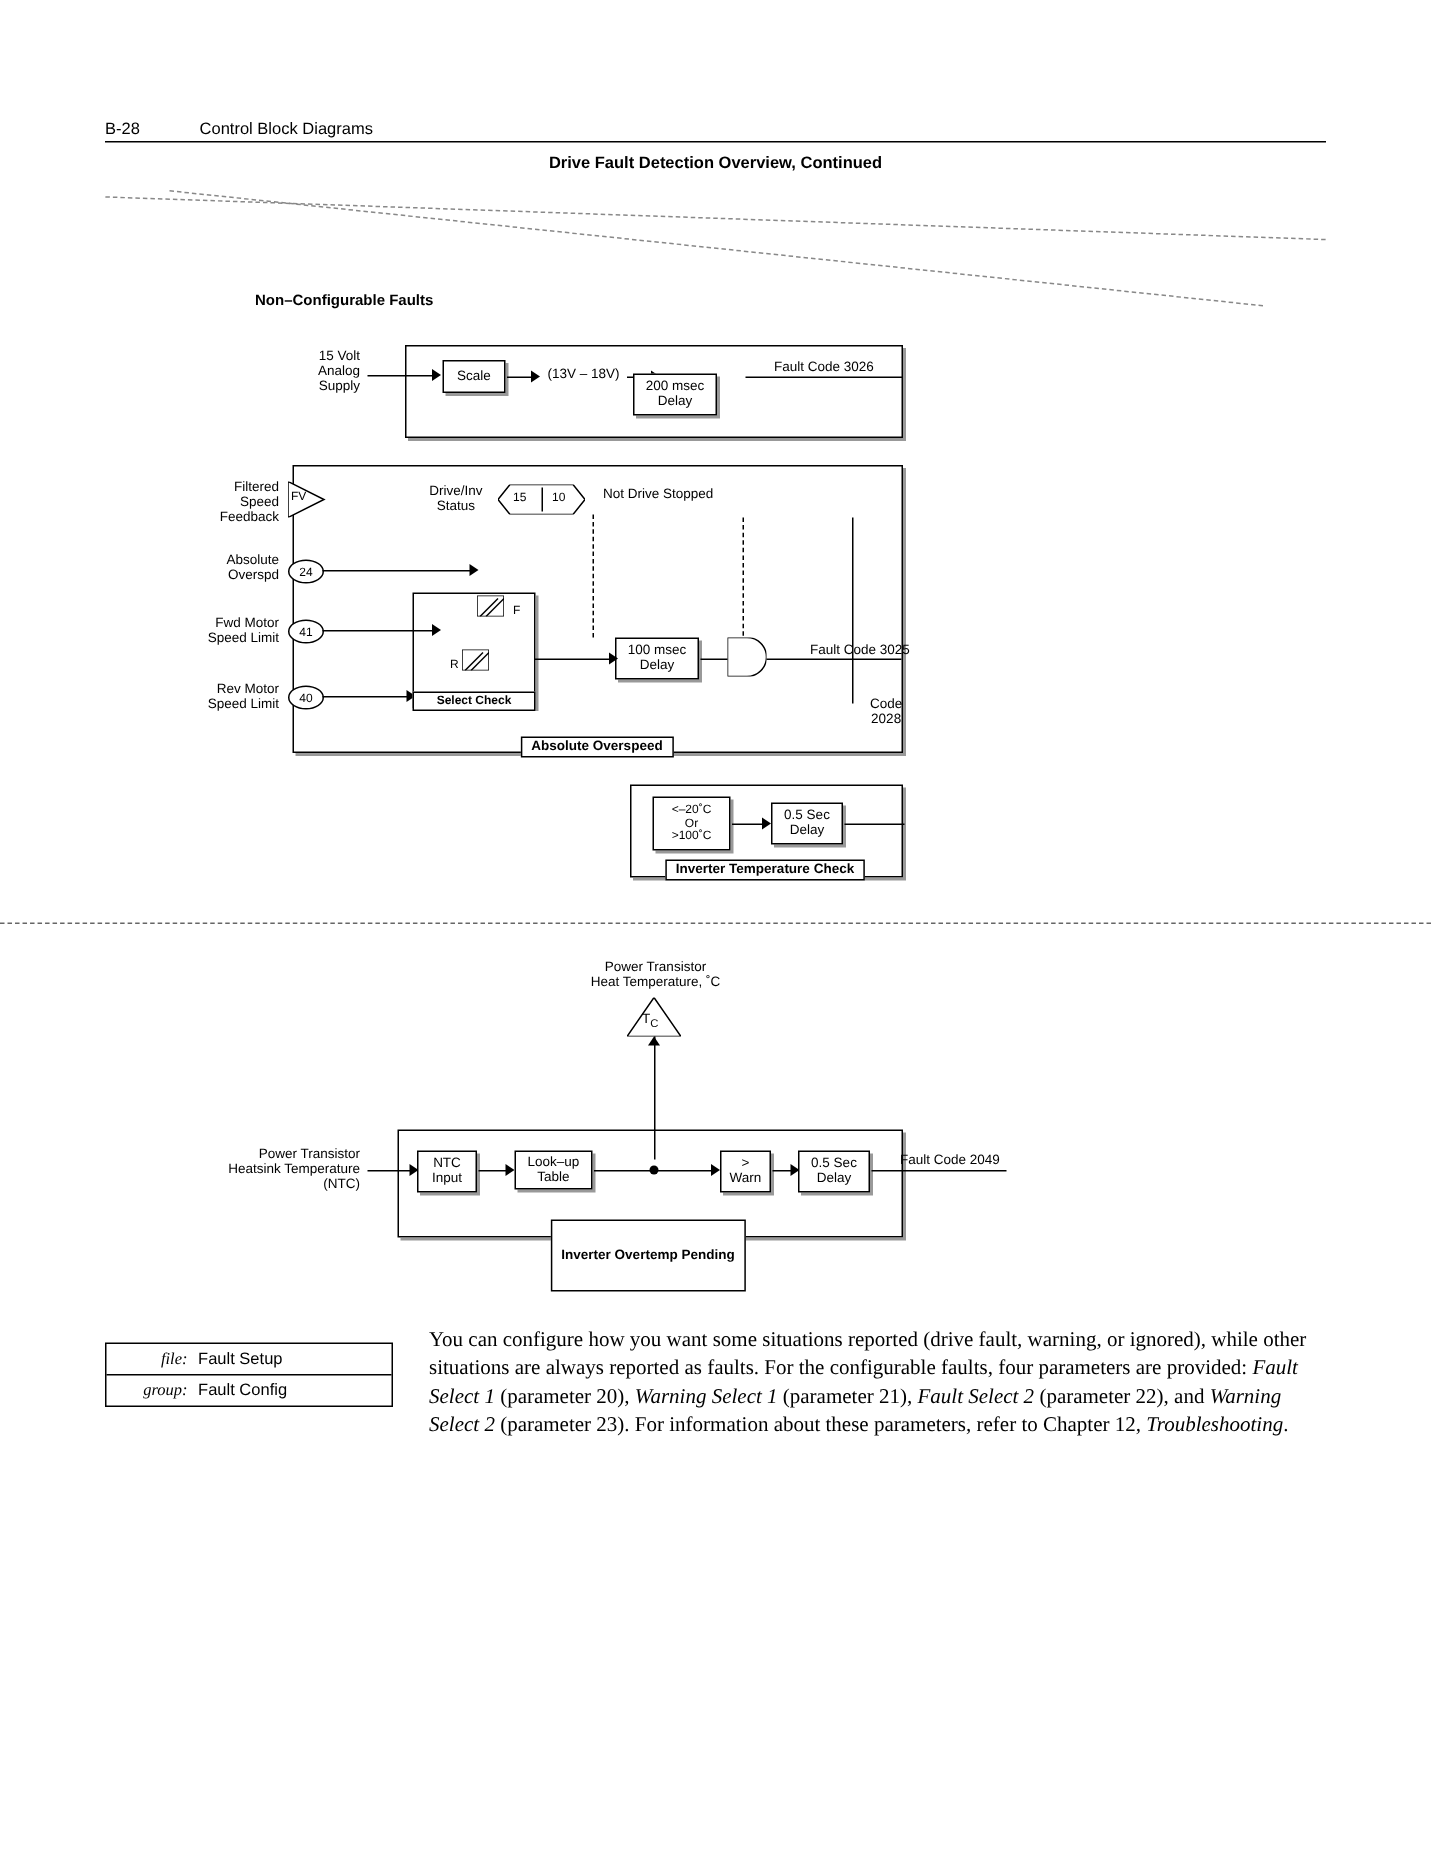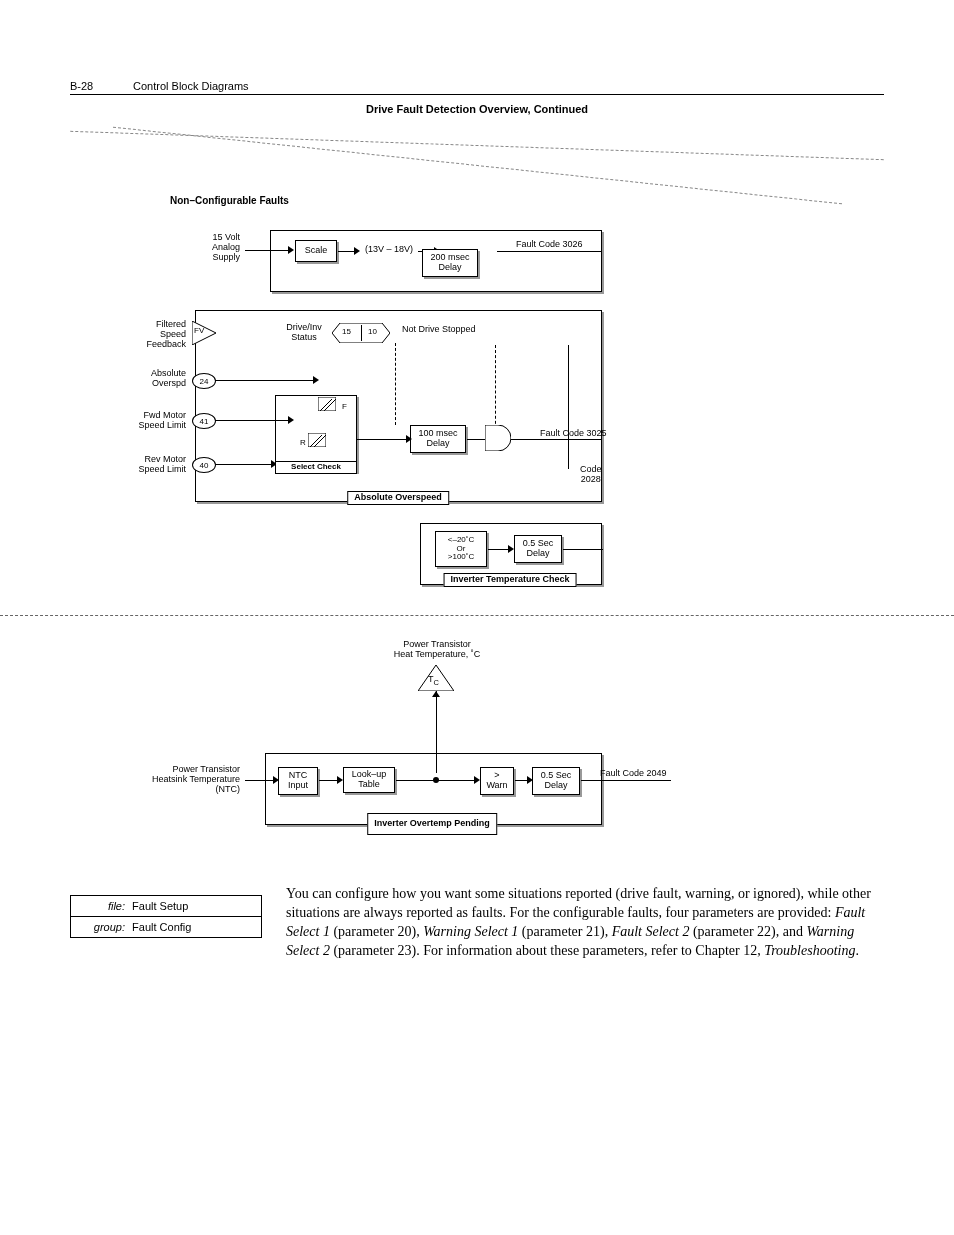--- a/index.html
+++ b/index.html
@@ -115,21 +115,21 @@
     margin-top: 10px;
   }
   .tbl-row {
     border-bottom: 1px solid #000;
     padding: 4px 8px;
     font-size: 11px;
   }
   .tbl-row:last-child { border-bottom: none; }
   .tbl-key {
     font-style: italic;
-    font-family: Liberation Sans, sans-serif;
+    font-family: Liberation Serif, serif;
     display: inline-block;
     width: 46px;
     text-align: right;
     margin-right: 4px;
   }
   .body-text {
     font-family: "Times New Roman", serif;
     font-size: 14px;
     line-height: 1.35;
     margin: 0 0 8px 0;
@@ -293,21 +293,21 @@
 Heat Temperature, ˚C</div>
 
     <svg style="position:absolute;left:348px;top:530px;" width="36" height="26">
         <polygon points="0,26 36,26 18,0" fill="#fff" stroke="#000"></polygon>
       </svg>
     <div class="label" style="left:358px;top:540px;font-size:9px;"><span>T</span><sub>C</sub></div>
     <div class="vline" style="left:366px;top:556px;height:82px;"></div>
     <div class="tri-u" style="left:362px;top:556px;"></div>
 
     <div class="group-box shadow" style="left:195px;top:618px;width:335px;height:70px;"></div>
-    <div class="label" style="left:362px;top:678px;transform:translateX(-50%);position:absolute;border:1px solid #000;background:#fff;font-size:9px;font-weight:bold;padding:5px 6px;">Inverter Overtemp Pending</div>
+    <div class="label" style="left:362px;top:678px;transform:translateX(-50%);position:absolute;border:1px solid #000;background:#fff;font-size:9px;font-weight:bold;padding:18px 6px;">Inverter Overtemp Pending</div>
 
     <div class="label label-r" style="left:60px;top:630px;width:110px;white-space:pre-line;">Power Transistor
 Heatsink Temperature
 (NTC)</div>
     <div class="hline" style="left:175px;top:645px;width:30px;"></div>
     <div class="tri-r" style="left:203px;top:641px;"></div>
     <div class="box shadow" style="left:208px;top:632px;width:40px;height:28px;white-space:pre-line;">NTC
 Input</div>
     <div class="hline" style="left:249px;top:645px;width:20px;"></div>
     <div class="tri-r" style="left:267px;top:641px;"></div>

